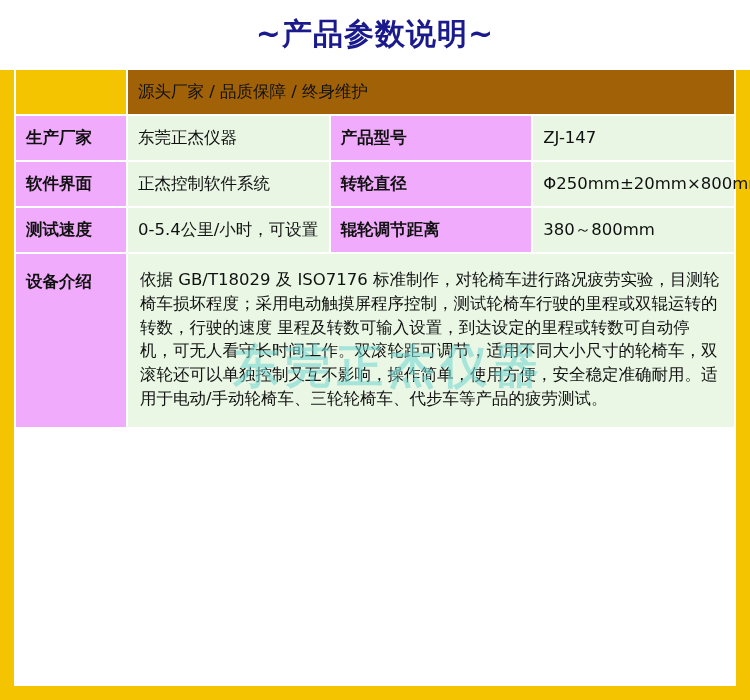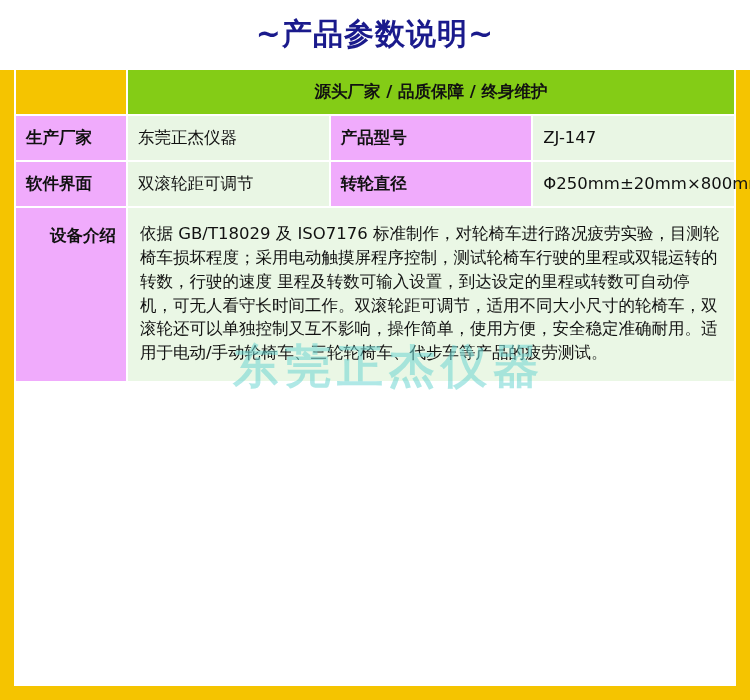--- a/index.html
+++ b/index.html
@@ -60,25 +60,24 @@
   .cell-pad {
     padding: 10px 10px;
     line-height: 1.45;
   }
   
   .hdr-left {
     background: #f5c400;
     width: 110px;
   }
   .hdr-mid {
-    background: #84cc16;
-    text-align: center;
+    background: #a16207;
+    text-align: left;
     font-size: 18px;
     color: #111;
-    font-weight: bold;
   }
   
   .label-cell {
     background: #f0abfc;
     font-weight: bold;
     text-align: left;
     width: 110px;
     font-size: 16.5px;
   }
   .value-cell {
@@ -166,34 +165,48 @@
               <div class="cell-pad">ZJ-147</div>
             </td>
       </tr>
 
 
       <tr>
         <td class="label-cell">
               <div class="cell-pad">软件界面</div>
             </td>
         <td class="value-cell">
-              <div class="cell-pad">双滚轮距可调节</div>
+              <div class="cell-pad">正杰控制软件系统</div>
             </td>
         <td class="label-cell">
               <div class="cell-pad">转轮直径</div>
             </td>
         <td class="value-cell">
               <div class="cell-pad">Φ250mm±20mm×800mm</div>
             </td>
       </tr>
 
-
-
-      <tr>
-        <td class="label-cell" style="vertical-align:top;text-align:right;">
+      <tr>
+        <td class="label-cell">
+              <div class="cell-pad">测试速度</div>
+            </td>
+        <td class="value-cell">
+              <div class="cell-pad">0-5.4公里/小时，可设置</div>
+            </td>
+        <td class="label-cell">
+              <div class="cell-pad">辊轮调节距离</div>
+            </td>
+        <td class="value-cell">
+              <div class="cell-pad">380～800mm</div>
+            </td>
+      </tr>
+
+
+      <tr>
+        <td class="label-cell" style="vertical-align:top;">
               <div class="cell-pad" style="padding-top:16px;">设备介绍</div>
             </td>
         <td class="desc-cell" colspan="3">
               <div class="cell-pad" style="padding:14px 12px 16px 12px;">依据 GB/T18029 及 ISO7176 标准制作，对轮椅车进行路况疲劳实验，目测轮椅车损坏程度；采用电动触摸屏程序控制，测试轮椅车行驶的里程或双辊运转的转数，行驶的速度 里程及转数可输入设置，到达设定的里程或转数可自动停机，可无人看守长时间工作。双滚轮距可调节，适用不同大小尺寸的轮椅车，双滚轮还可以单独控制又互不影响，操作简单，使用方便，安全稳定准确耐用。适用于电动/手动轮椅车、三轮轮椅车、代步车等产品的疲劳测试。</div>
             </td>
       </tr>
     </tbody>
       </table>
   </div>
 

